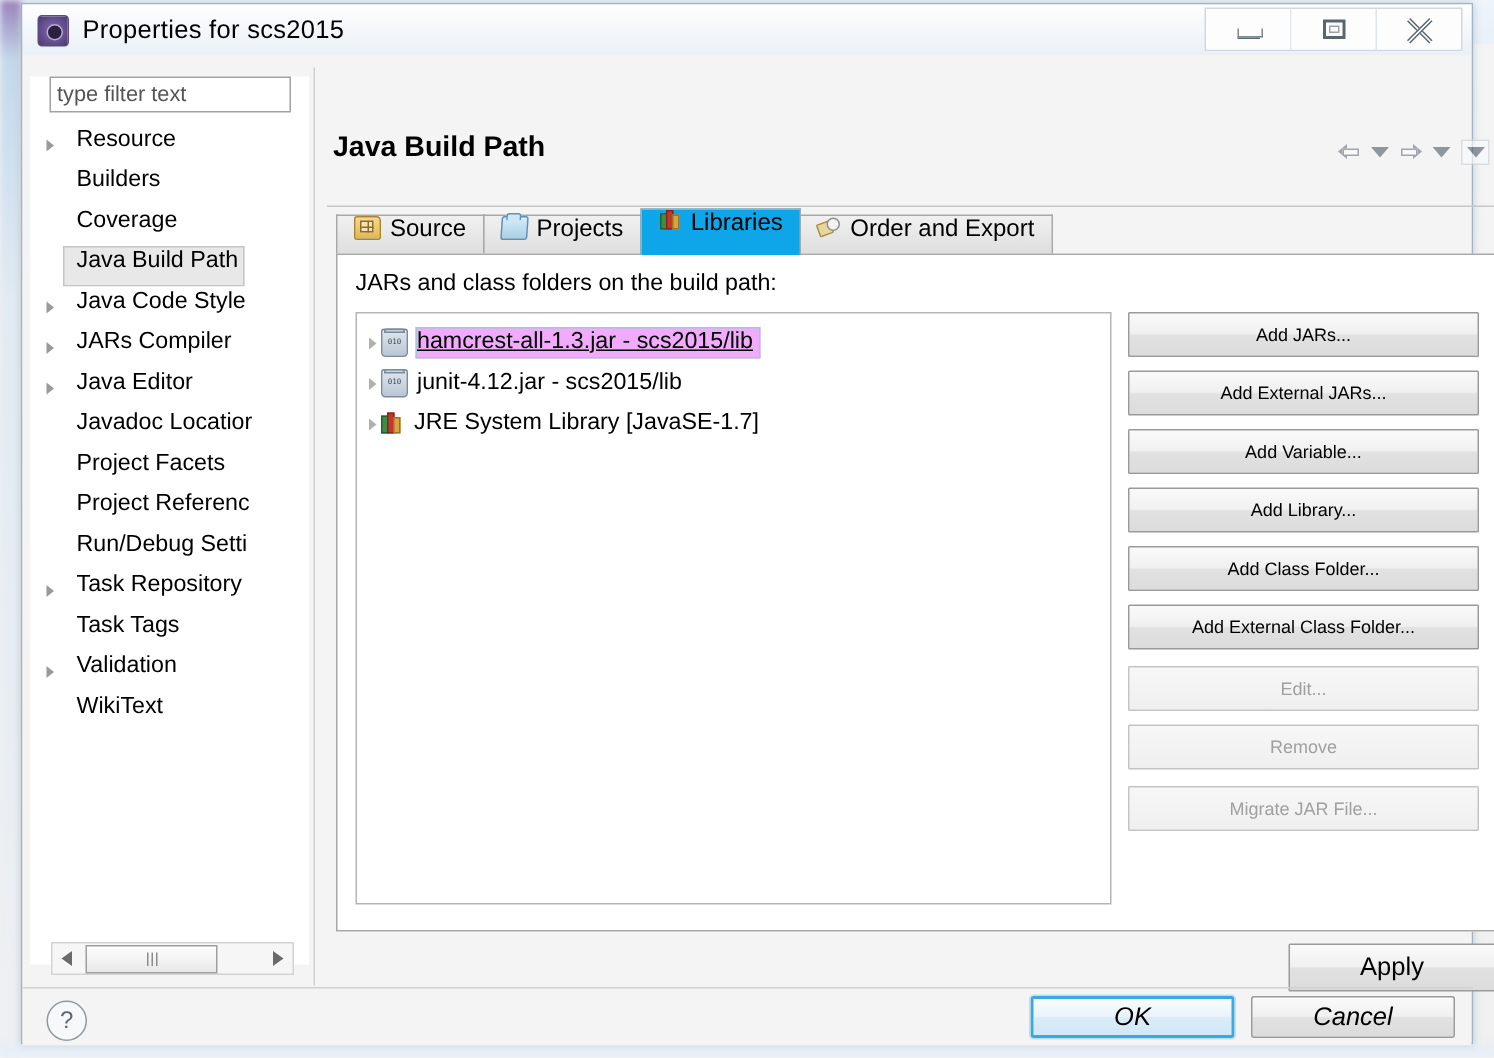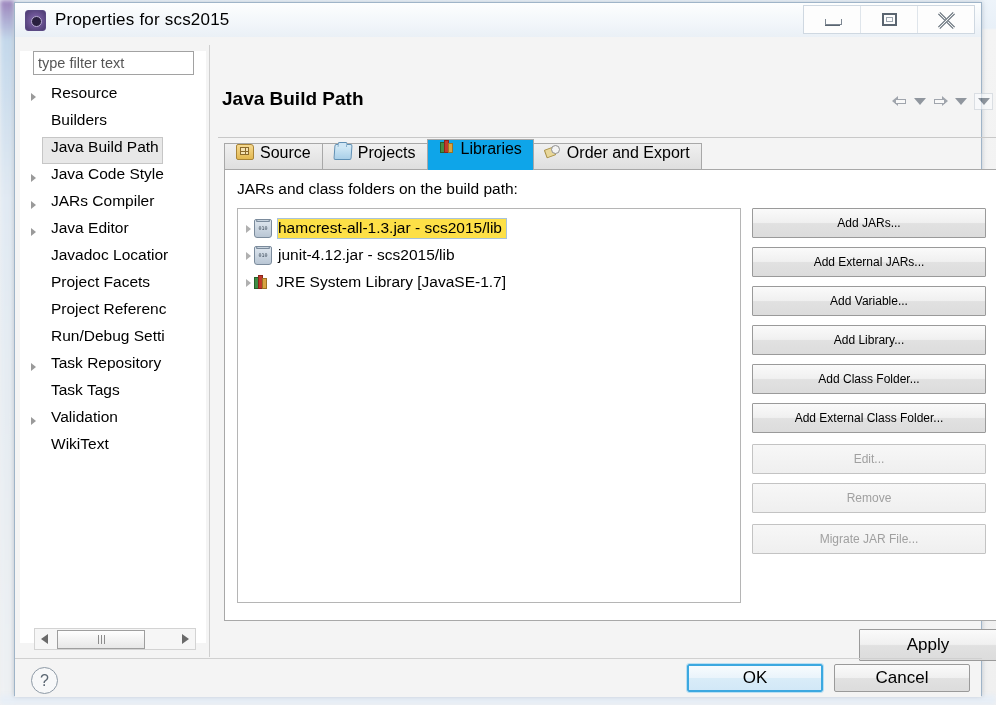--- a/index.html
+++ b/index.html
@@ -278,22 +278,23 @@
     font-family:"DejaVu Sans Mono", monospace; font-size:5px; line-height:6px;
     text-align:center; color:#3c4a58;
   }
   .ico-jre { background: transparent; }
   .ico-jre i { position:absolute; bottom:2px; display:block; width:3px; }
   .ico-jre i:nth-child(1){ left:0px; height:10px; background:#3f8d45; border:1px solid #24612a; }
   .ico-jre i:nth-child(2){ left:4px; height:12px; background:#c0392b; border:1px solid #8a241a; }
   .ico-jre i:nth-child(3){ left:8px; height:9px;  background:#d9a441; border:1px solid #9c7325; }
   .lib-row .lbl { padding: 1px 5px 2px 1px; }
   .lib-row.selected .lbl {
-    background: #fde047; border: 1px solid #a8c3da;
+    background: #f0abfc; border: 1px solid #a8c3da;
     padding: 0 4px 1px 0;
+    text-decoration: underline;
   }
 
   
   #side-buttons {
     position: absolute; left: 527px; top: 38px; width: 234px;
   }
   .sbtn {
     width: 234px; height: 30px; margin-bottom: 9px;
     background: linear-gradient(#fafafa 0%, #f0f0f0 48%, #e1e1e1 52%, #dcdcdc 100%);
     border: 1px solid #9a9a9a; box-sizing: border-box;
@@ -324,21 +325,21 @@
   #help-icon {
     position: absolute; left: 16px; top: 630px;
     width: 25px; height: 25px; border-radius: 50%;
     border: 1px solid #8e9aa6; color: #5a6672;
     font-size: 16px; display: flex; align-items: center; justify-content: center;
     background: #f7f8f9;
   }
   #ok-btn, #cancel-btn {
     position: absolute; top: 627px; width: 136px; height: 28px;
     font-size: 17px; display: flex; align-items: center; justify-content: center;
-    box-sizing: border-box; border-radius: 2px;
+    box-sizing: border-box; border-radius: 2px; font-style: italic;
   }
   #ok-btn {
     left: 672px;
     background: linear-gradient(#f7fbfe 0%, #eaf4fb 48%, #d9ecf8 52%, #d2e8f7 100%);
     border: 2px solid #3ca8e0;
     outline: 1px solid #b9dff3;
   }
   #cancel-btn {
     left: 819px;
     background: linear-gradient(#fafafa 0%, #f0f0f0 48%, #e1e1e1 52%, #dcdcdc 100%);
@@ -396,20 +397,23 @@
       <input id="filter-input" type="text" placeholder="type filter text" style="">
 
       <div id="tree">
         <div class="tree-item">
           <span class="arrow"></span>
           <span class="lbl">Resource</span>
         </div>
         <div class="tree-item">
           <span class="lbl">Builders</span>
         </div>
+        <div class="tree-item">
+          <span class="lbl">Coverage</span>
+        </div>
         <div class="tree-item selected">
           <span class="lbl">Java Build Path</span>
         </div>
         <div class="tree-item">
           <span class="arrow"></span>
           <span class="lbl">Java Code Style</span>
         </div>
         <div class="tree-item">
           <span class="arrow"></span>
           <span class="lbl">JARs Compiler</span>

